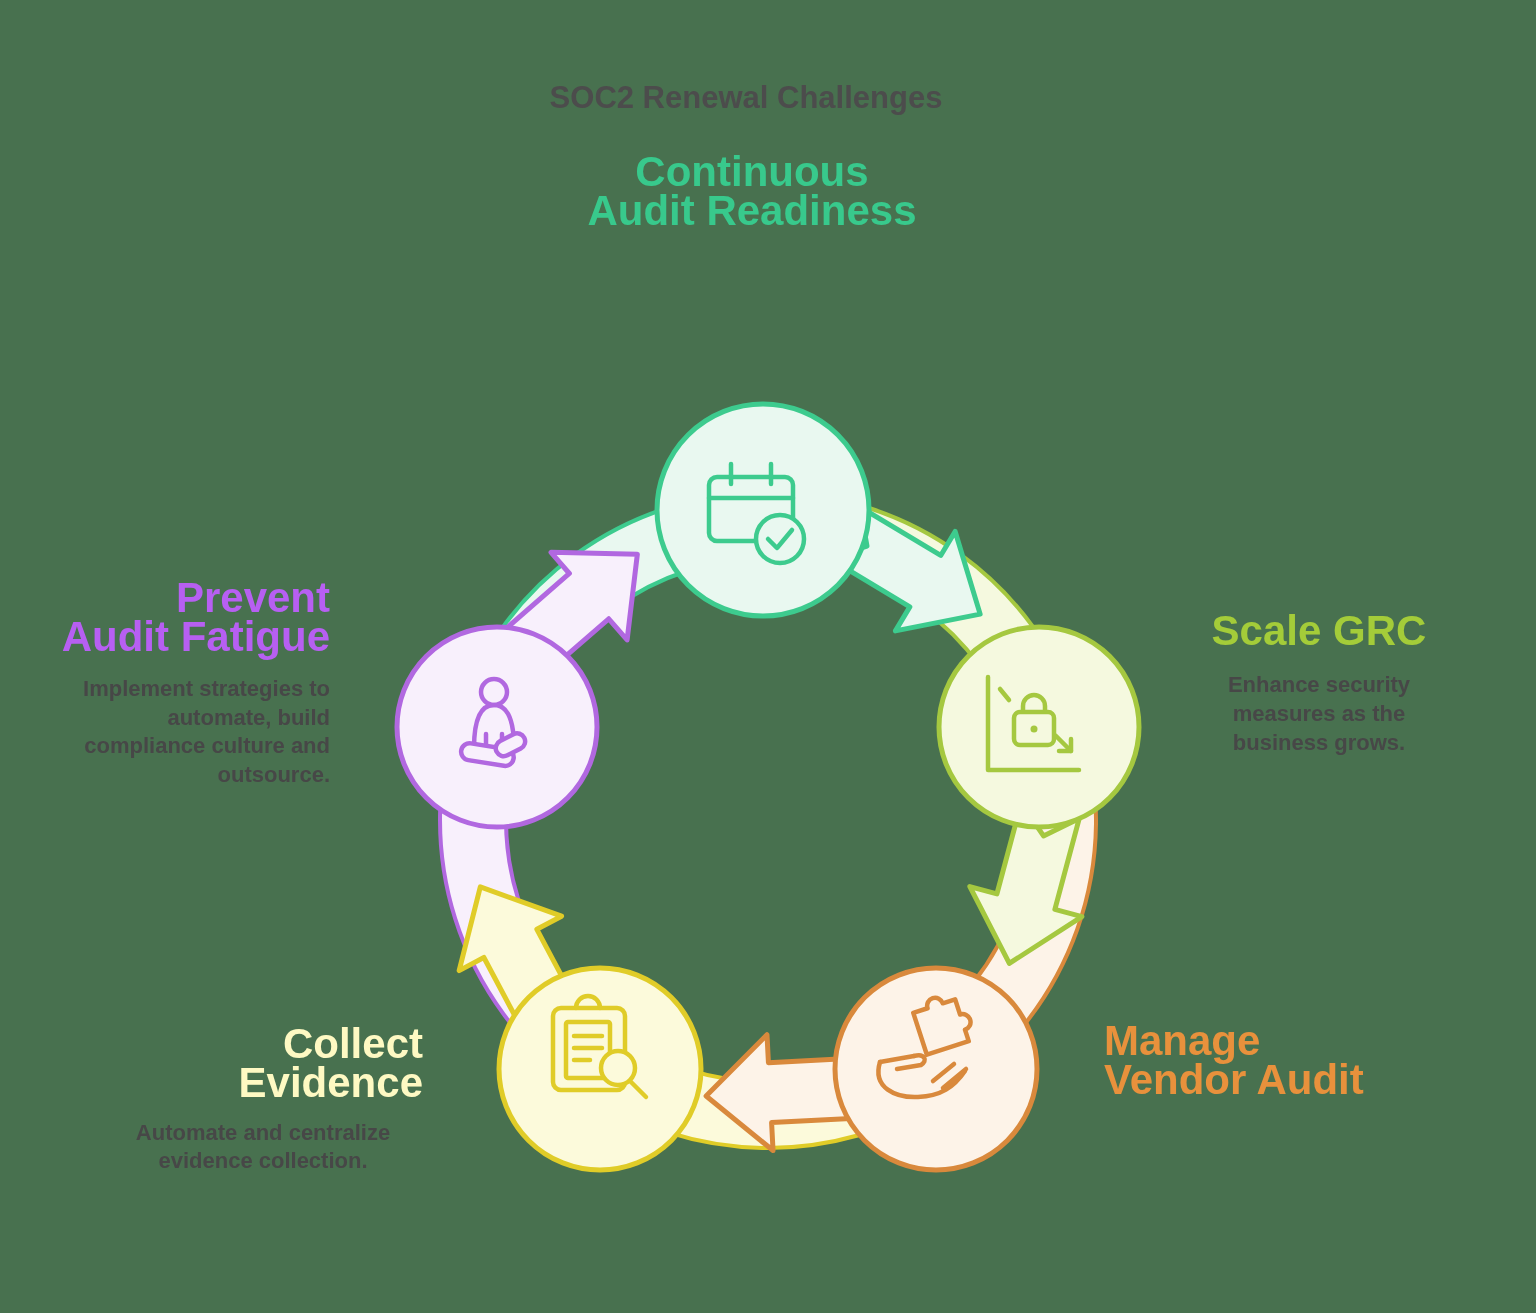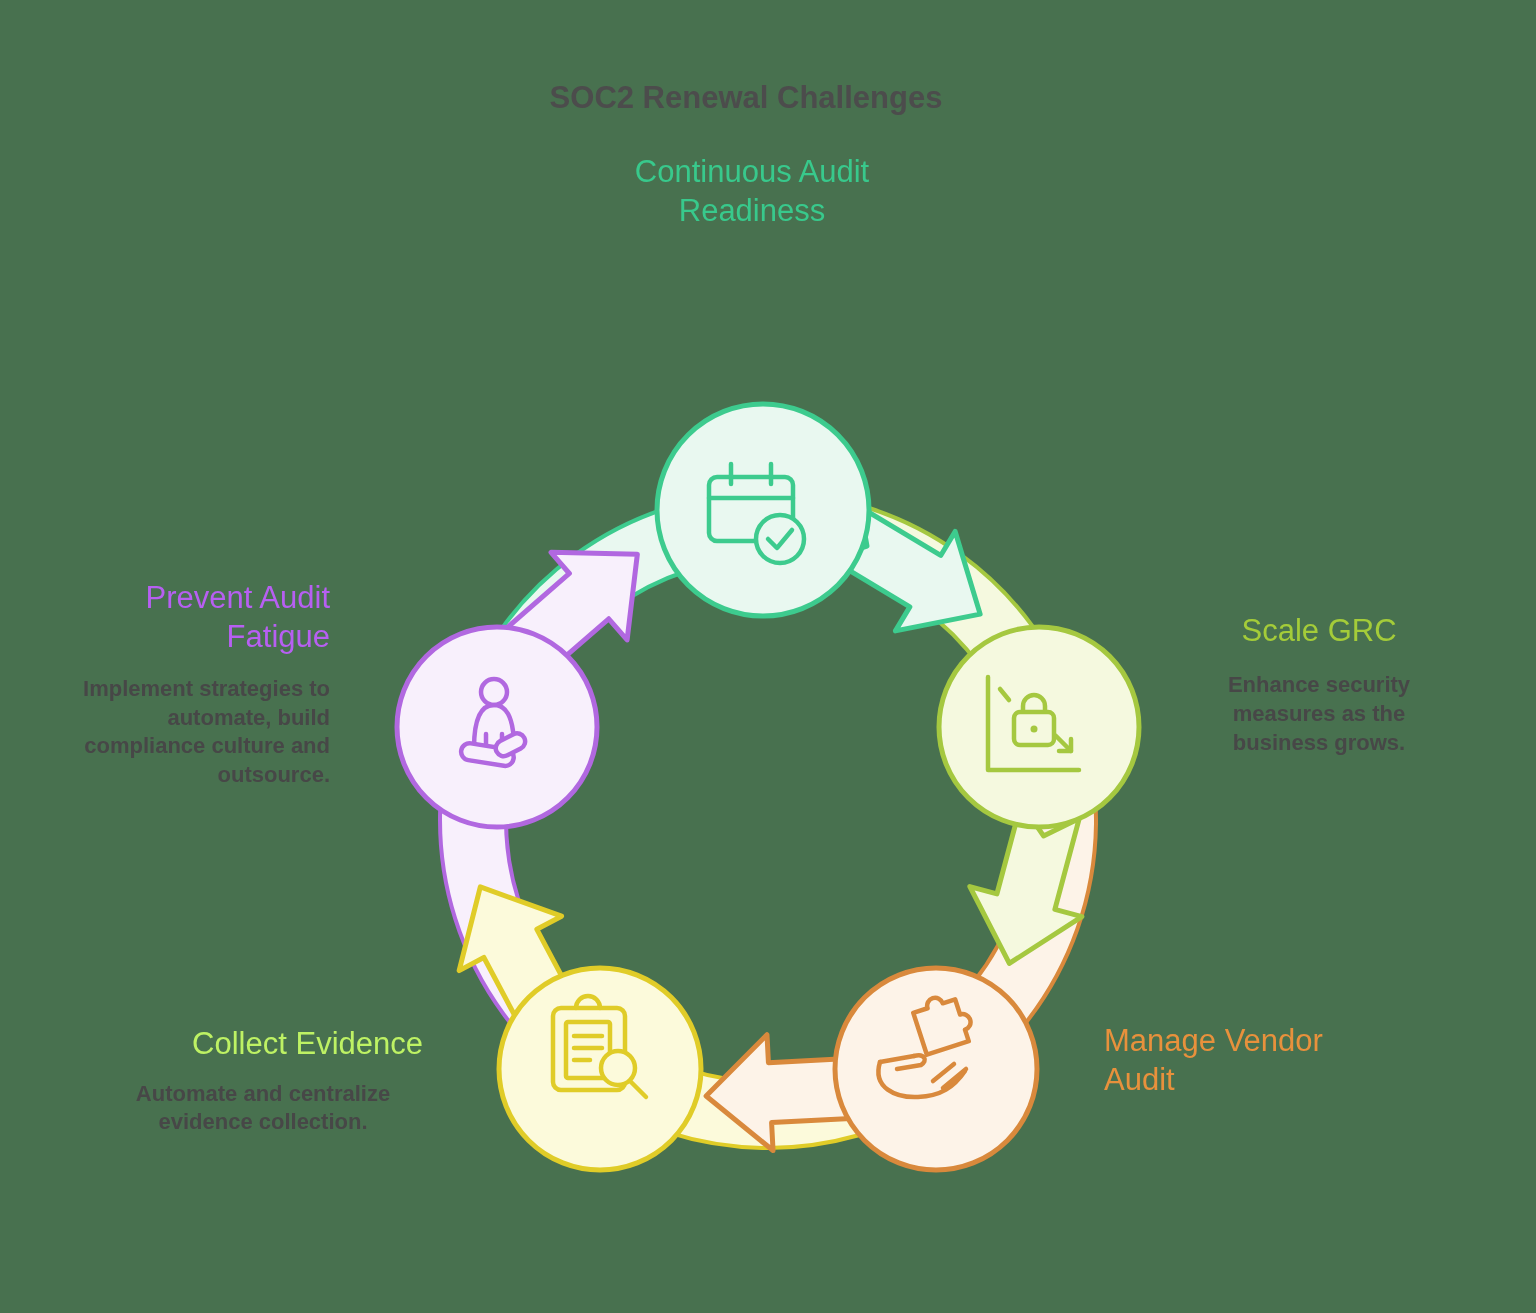--- a/index.html
+++ b/index.html
@@ -6,33 +6,33 @@
   .canvas{
     position:relative;width:1536px;height:1313px;background:#48714F;
     font-family:"Liberation Sans",sans-serif;overflow:hidden;
   }
   .diagram-svg{position:absolute;left:0;top:0;}
   .title{
     position:absolute;top:80px;left:0;width:1492px;text-align:center;
     font-size:31px;font-weight:bold;color:#4C4C4C;
   }
   .block{position:absolute;}
-  .heading{font-size:31px;font-weight:normal;line-height:39px;}
+  .heading{font-size:42px;font-weight:bold;line-height:39px;}
   .desc{font-size:22px;font-weight:600;line-height:29px;color:#474747;}
   .b-top{left:582px;top:152px;width:340px;text-align:center;}
   .b-top .heading{color:#38C98C;}
   .b-top .desc{margin-top:26px;line-height:29.5px;}
   .b-right{left:1194px;top:611px;width:250px;text-align:center;}
   .b-right .heading{color:#A4CC39;}
   .b-right .desc{margin-top:20px;}
   .b-br{left:1104px;top:1021px;width:266px;text-align:left;}
   .b-br .heading{color:#E8913C;}
   .b-br .desc{margin-top:18px;line-height:30px;}
   .b-bl{left:103px;top:1024px;width:320px;text-align:right;}
-  .b-bl .heading{color:#bef264;}
+  .b-bl .heading{color:#fef9c3;}
   .b-bl .desc{margin-top:17px;line-height:28px;text-align:center;}
   .b-left{left:60px;top:578px;width:270px;text-align:right;}
   .b-left .heading{color:#B75FF2;}
   .b-left .desc{margin-top:19px;line-height:28.5px;}
 </style>
 </head>
 <body>
 
 <div class="canvas">
 

